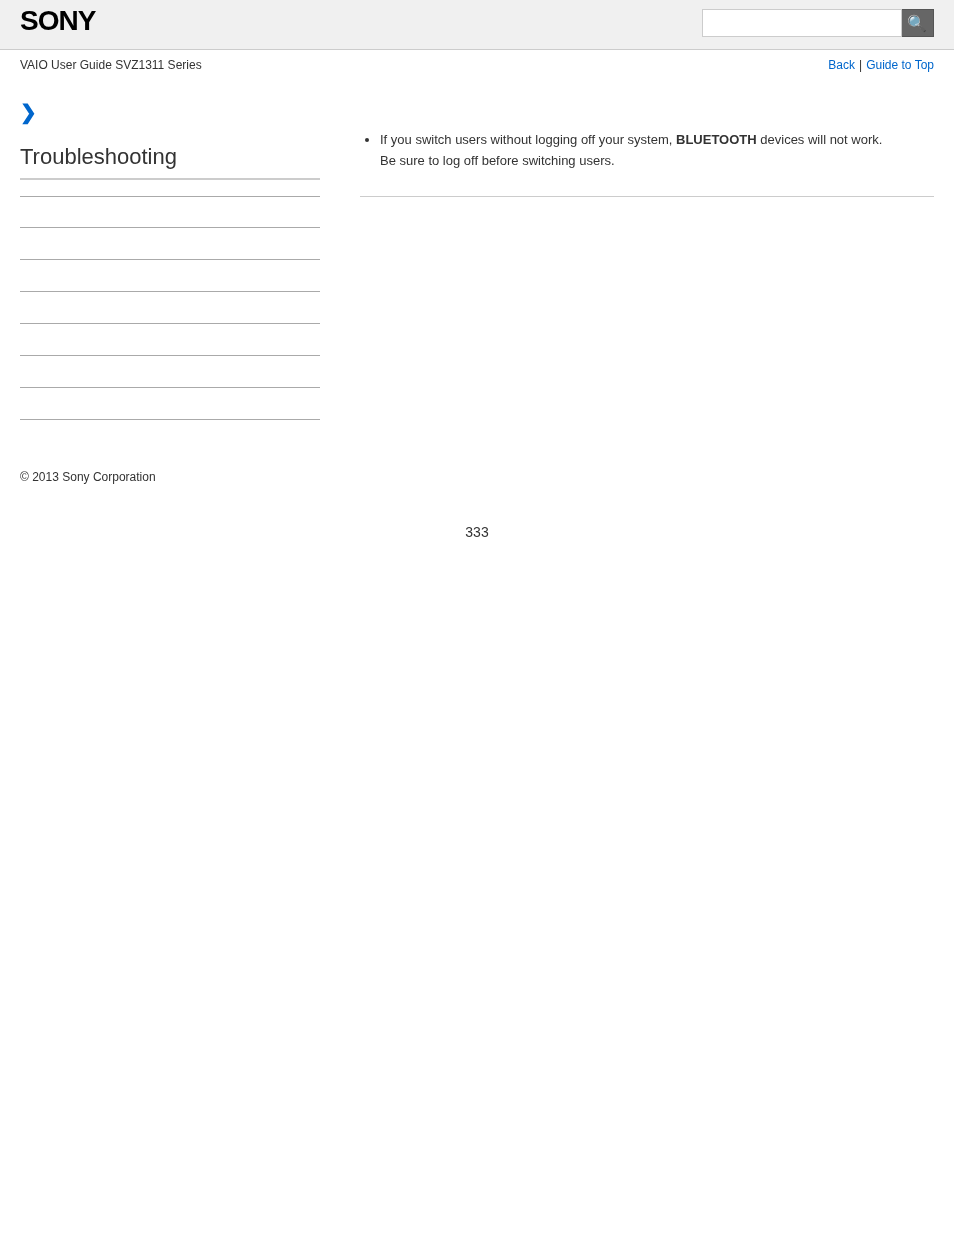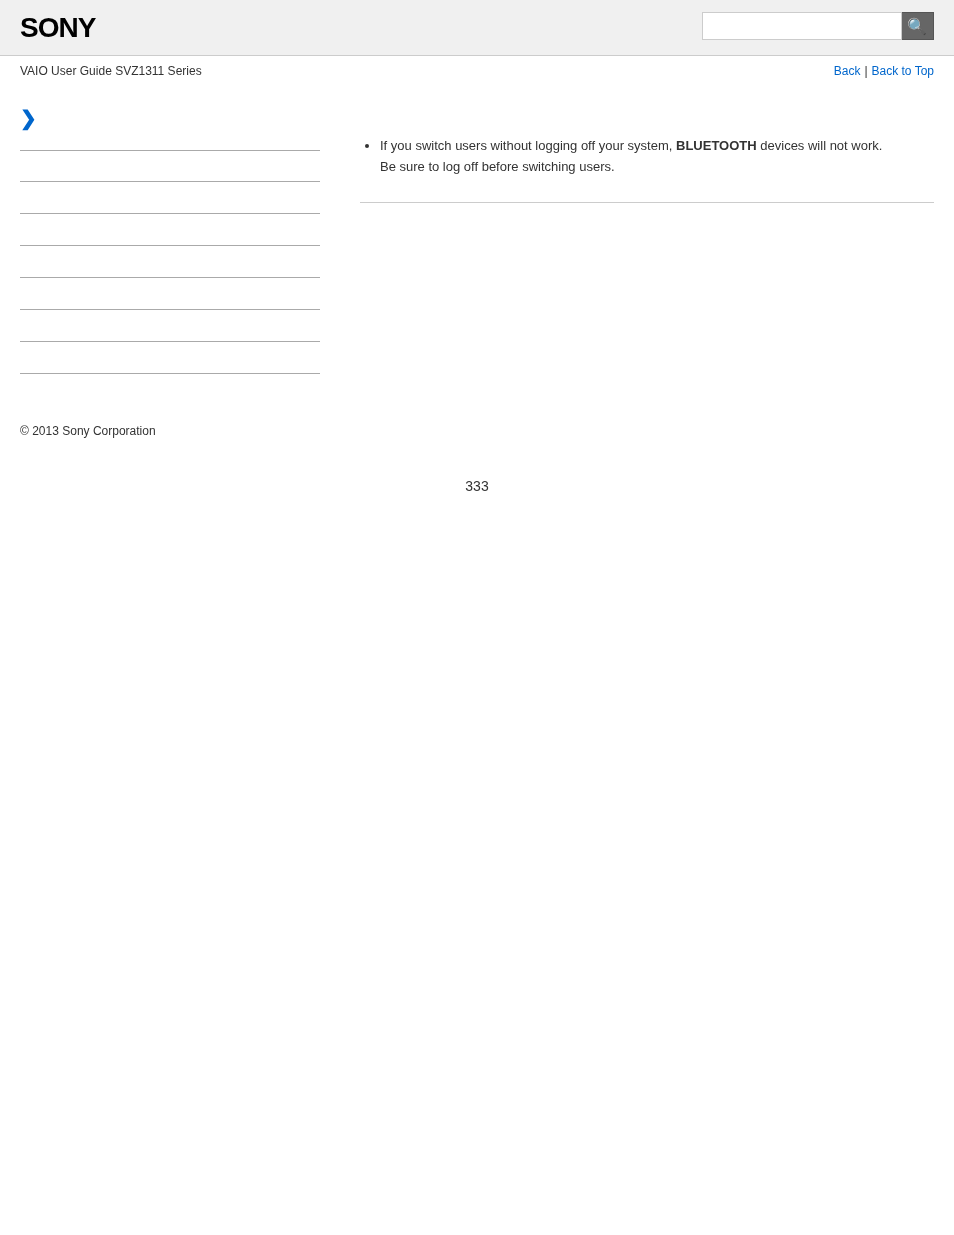--- a/index.html
+++ b/index.html
@@ -13,26 +13,26 @@
       font-size: 13px;
       background: #ffffff;
       color: #333333;
       width: 954px;
       min-height: 1235px;
     }
 
     
     .header {
       display: flex;
-      align-items: flex-start;
+      align-items: flex-end;
       justify-content: space-between;
       padding: 12px 20px 12px 20px;
       background: #f0f0f0;
       border-bottom: 1px solid #cccccc;
-      height: 56px;
+      height: 50px;
     }
 
     .sony-logo {
       font-family: Arial, Helvetica, sans-serif;
       font-size: 28px;
       font-weight: 900;
       color: #000000;
       letter-spacing: -1px;
     }
 
@@ -202,28 +202,29 @@
       <span>🔍</span>
     </button>
   </div>
 </div>
 
 <div class="nav-bar">
   <span class="nav-guide-title">VAIO User Guide SVZ1311 Series</span>
   <div class="nav-links">
     <a class="nav-link">Back</a>
     <span class="nav-separator">|</span>
-    <a class="nav-link">Back to Top</a>
+    <a class="nav-link">Guide to Top</a>
   </div>
 </div>
 
 <div class="main-content">
 
   <div class="sidebar">
     <span class="chevron-icon">❯</span>
+    <h2 class="sidebar-title">Troubleshooting</h2>
     <div class="sidebar-links">
       <a class="sidebar-link-item"></a>
       <a class="sidebar-link-item"></a>
       <a class="sidebar-link-item"></a>
       <a class="sidebar-link-item"></a>
       <a class="sidebar-link-item"></a>
       <a class="sidebar-link-item"></a>
       <a class="sidebar-link-item"></a>
     </div>
   </div>

